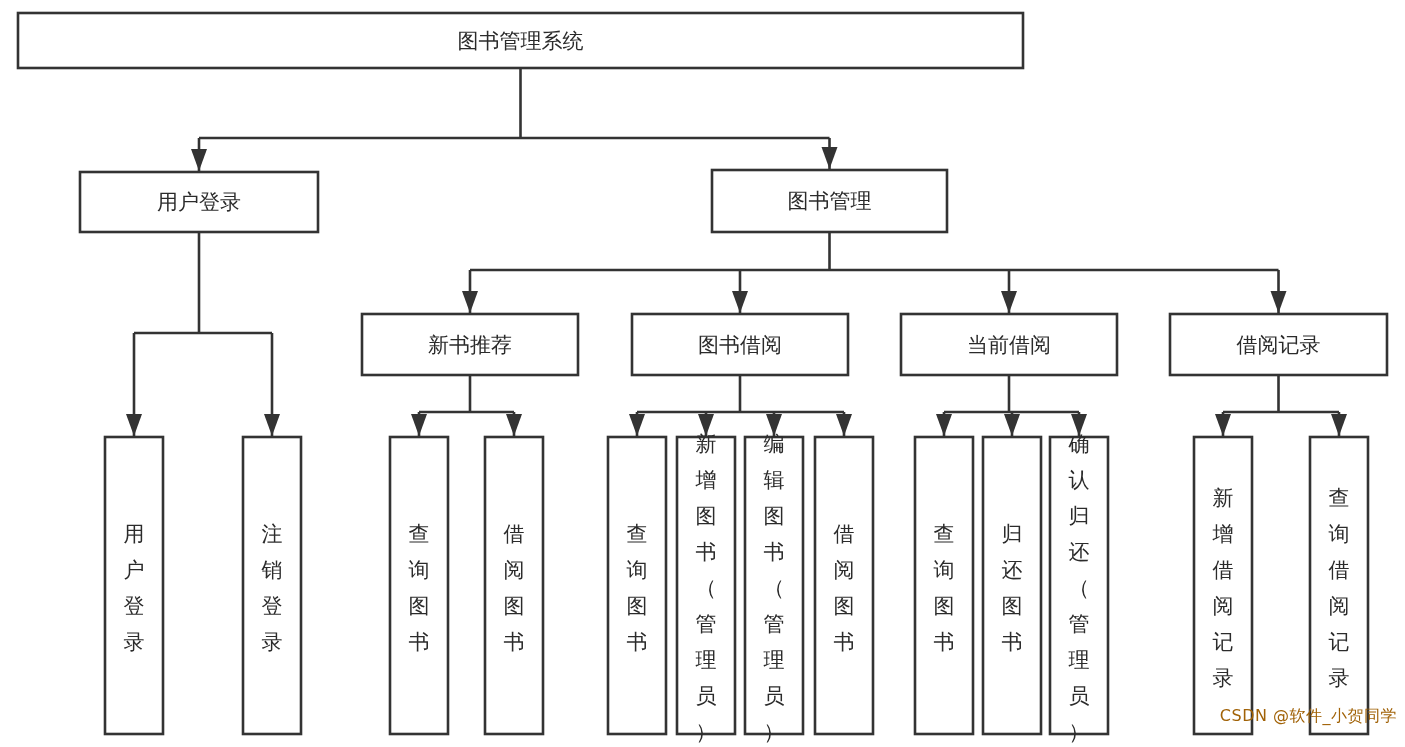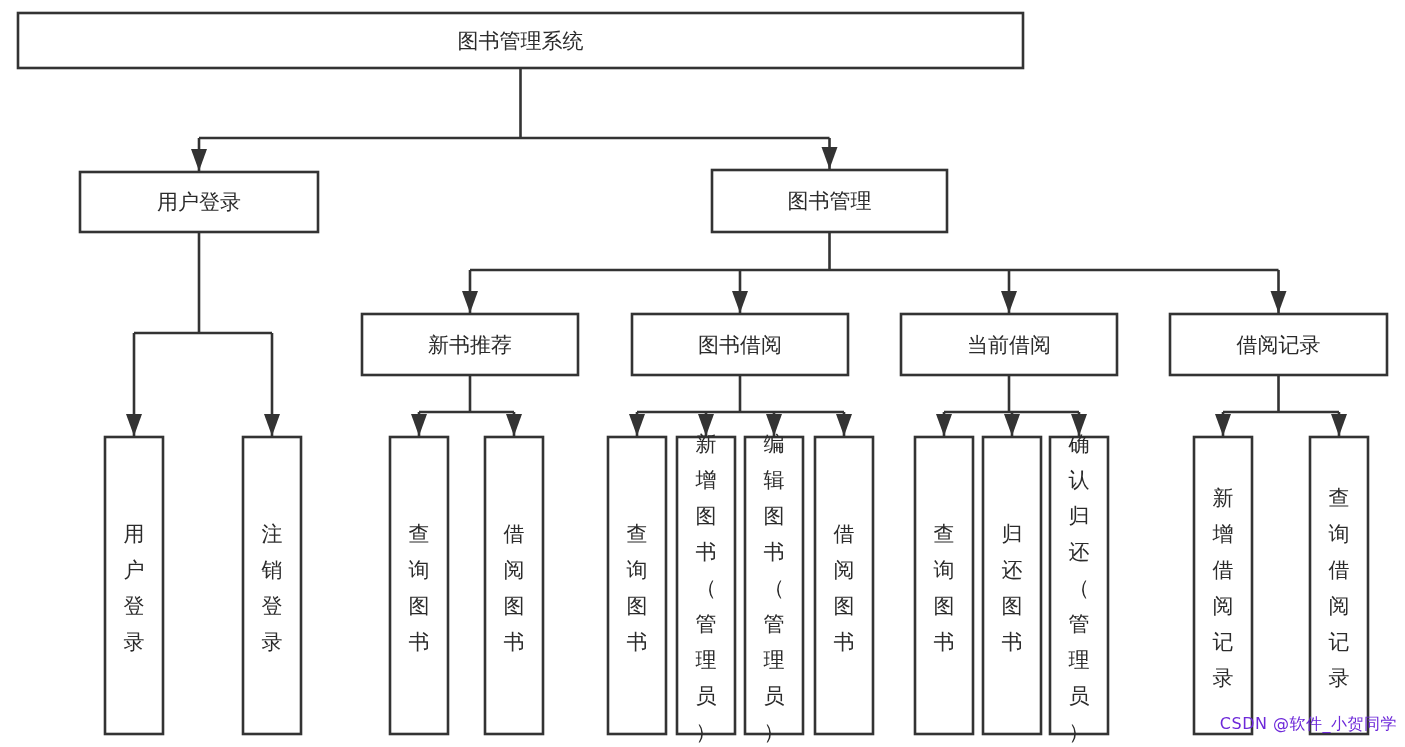--- a/index.html
+++ b/index.html
@@ -50,24 +50,24 @@
     stroke-width: 2.6;
     fill: none;
     stroke-linecap: butt;
   }
   .arrow-head {
     fill: #333333;
   }
   .watermark {
     position: absolute;
     right: 8px;
-    bottom: 12px;
+    bottom: 20px;
     font-family: "DejaVu Sans", "Liberation Sans", sans-serif;
     font-size: 16px;
-    color: #6d28d9;
+    color: #a16207;
     letter-spacing: 0.5px;
     user-select: none;
     white-space: nowrap;
     text-align: center;
   }
 </style>
 </head>
 <body>
 
 <div id="diagram-root">

